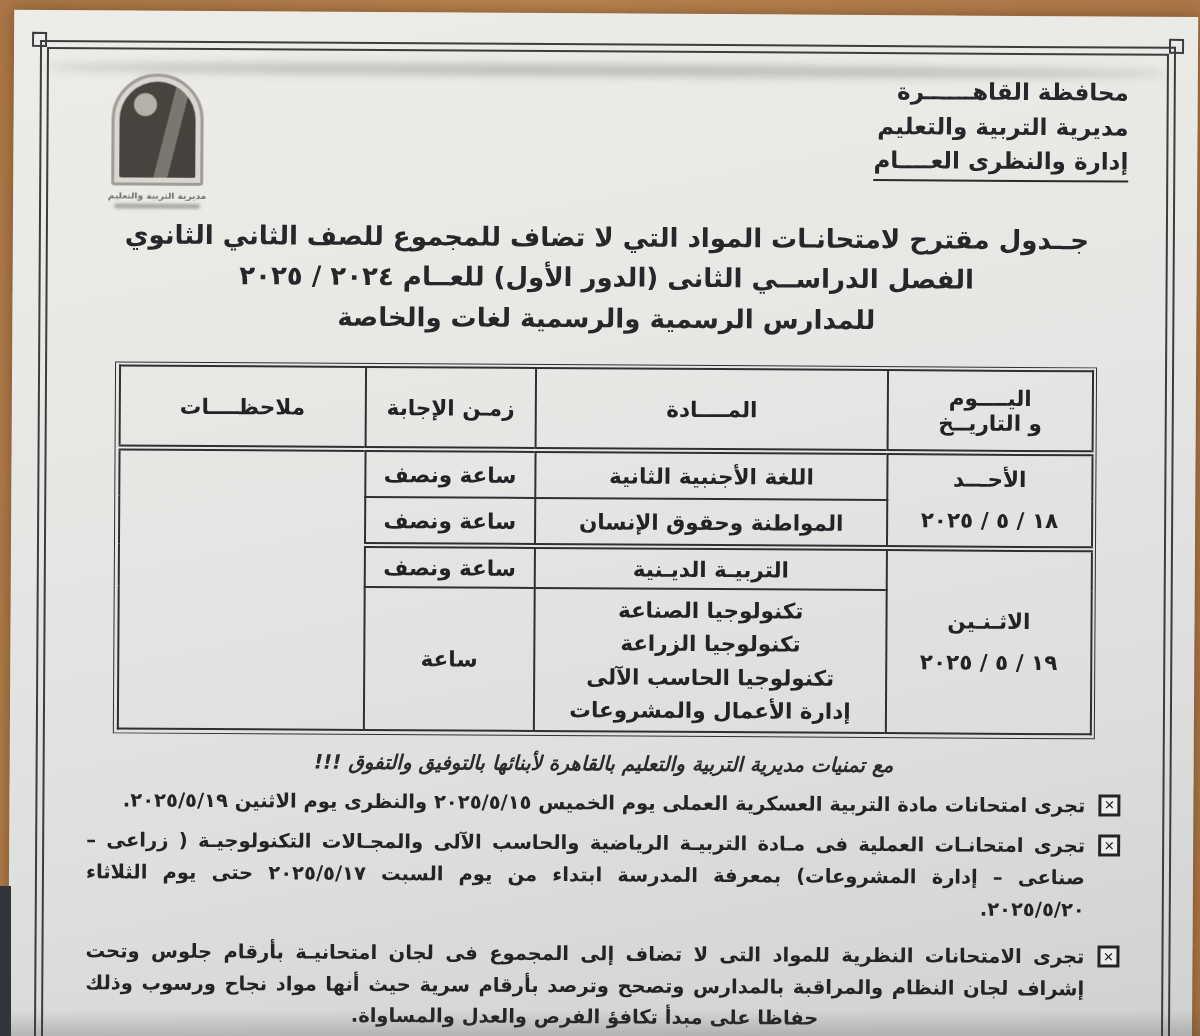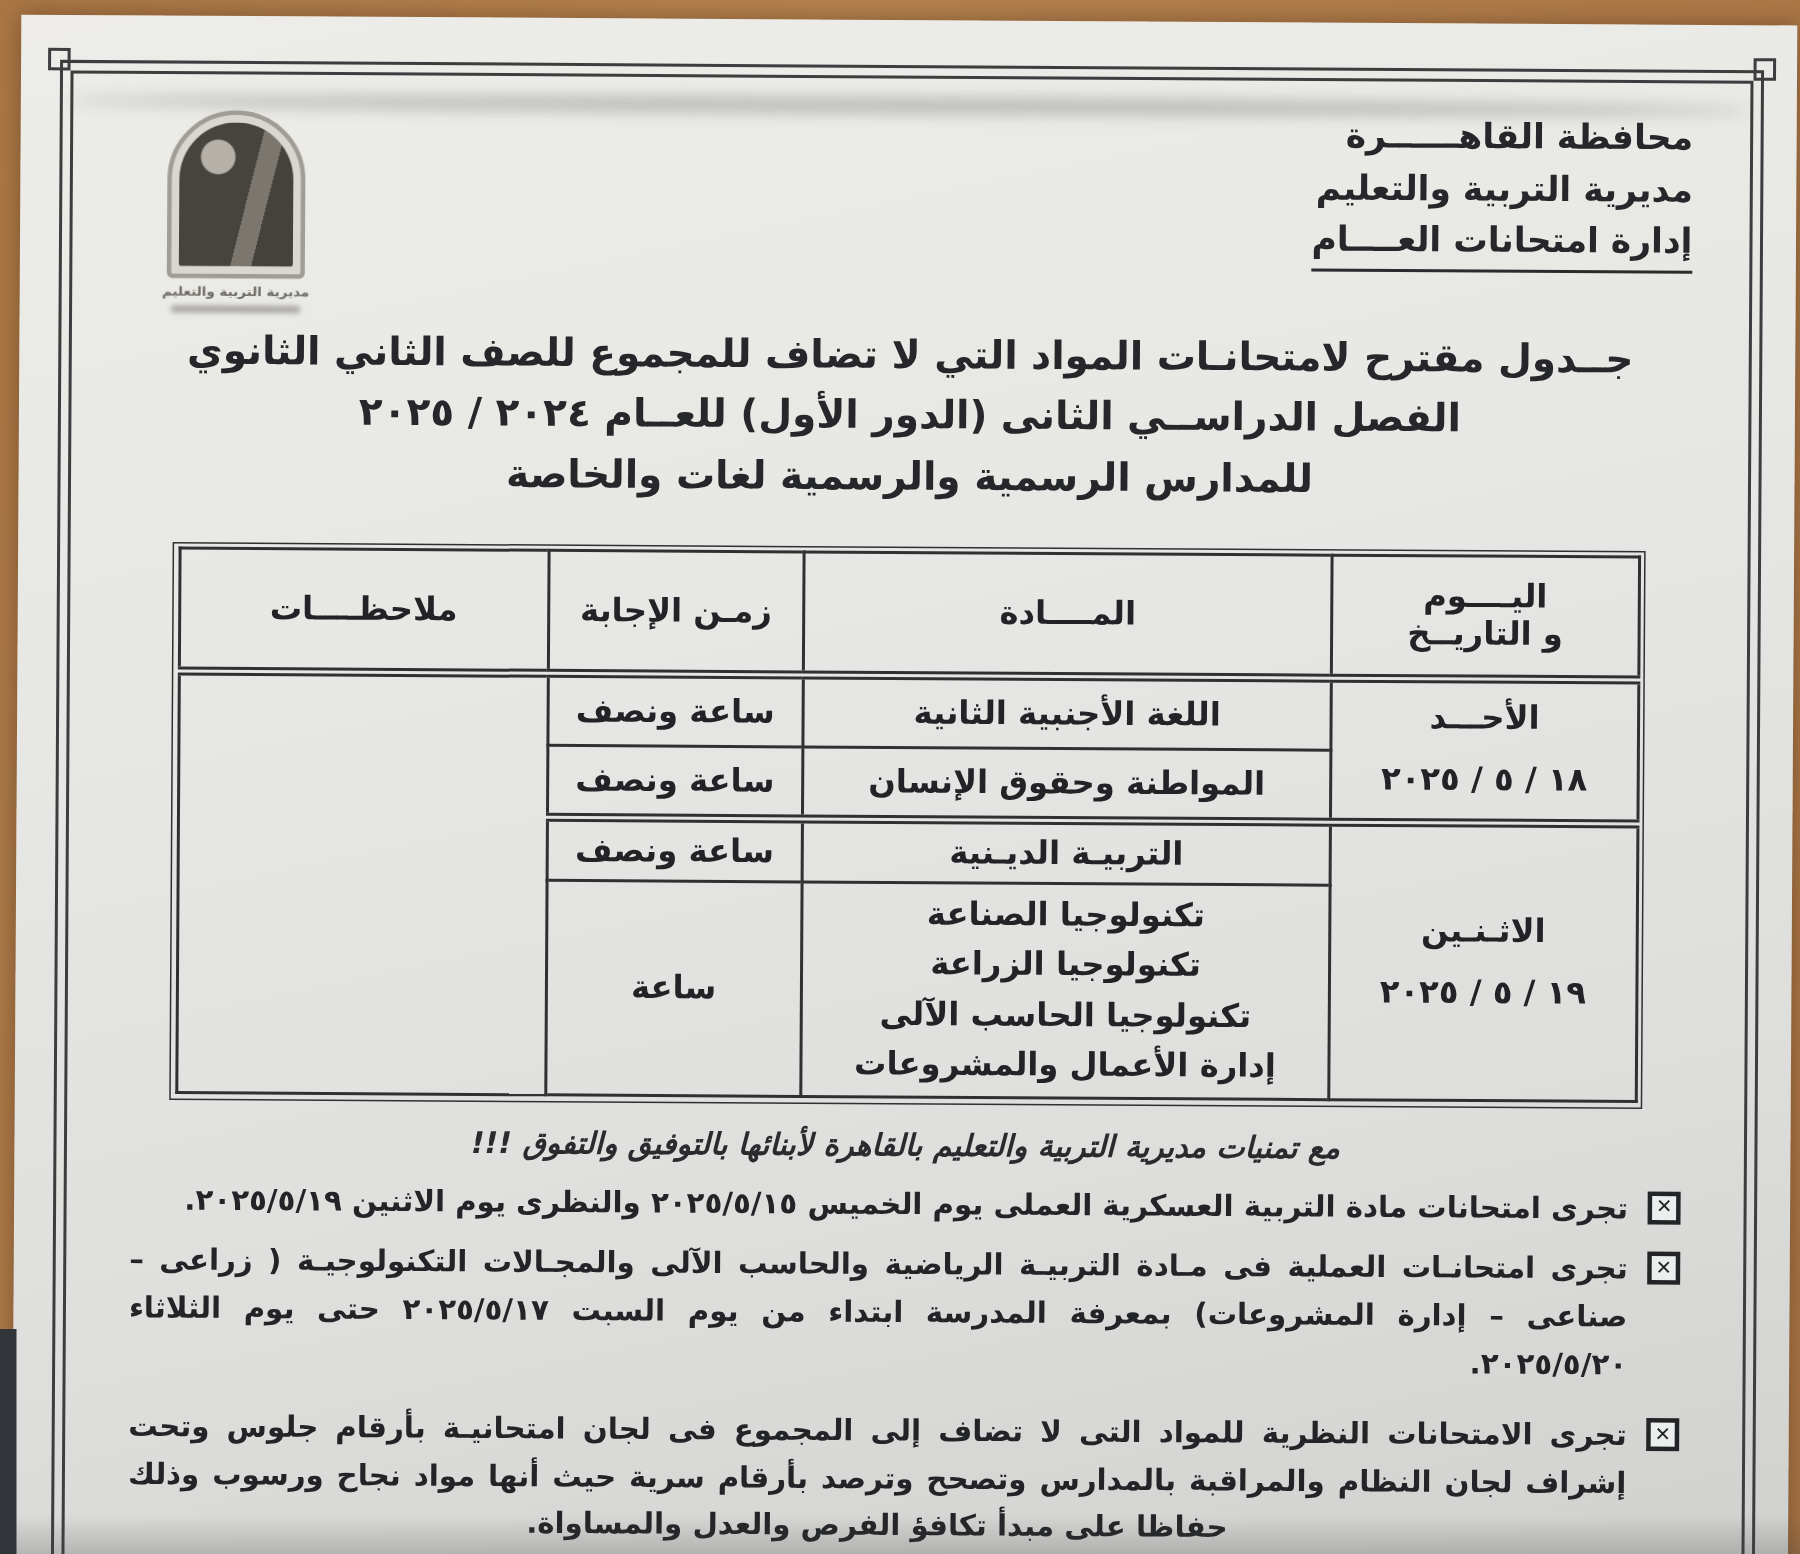--- a/index.html
+++ b/index.html
@@ -104,21 +104,21 @@
   <div class="frame-outer">
     <div class="corner tl"></div>
     <div class="corner tr"></div>
     <div class="frame-inner">
       <div class="content">
 
         <div class="head-row">
           <div class="org-block">
             <div>محافظة القاهــــــرة</div>
             <div>مديرية التربية والتعليم</div>
-            <div><span class="org-underline">إدارة امتحانات العــــام</span></div>
+            <div><span class="org-underline">إدارة والنظرى العــــام</span></div>
           </div>
           <div class="logo">
             <div class="arch-outline">
               <div class="arch-fill"></div>
             </div>
             <div class="logo-caption">مديرية التربية والتعليم</div>
             <div class="logo-caption2"></div>
           </div>
         </div>
 

